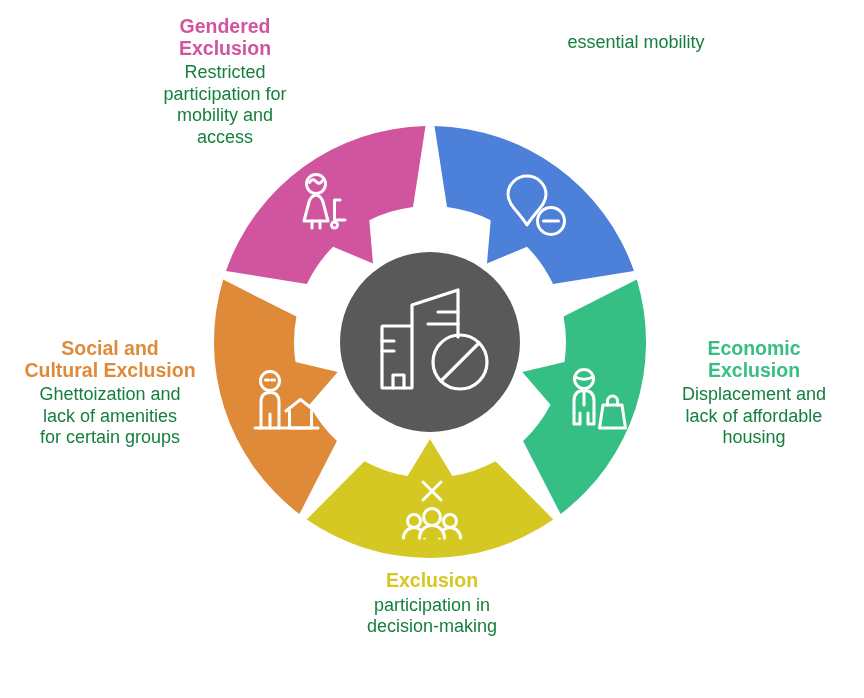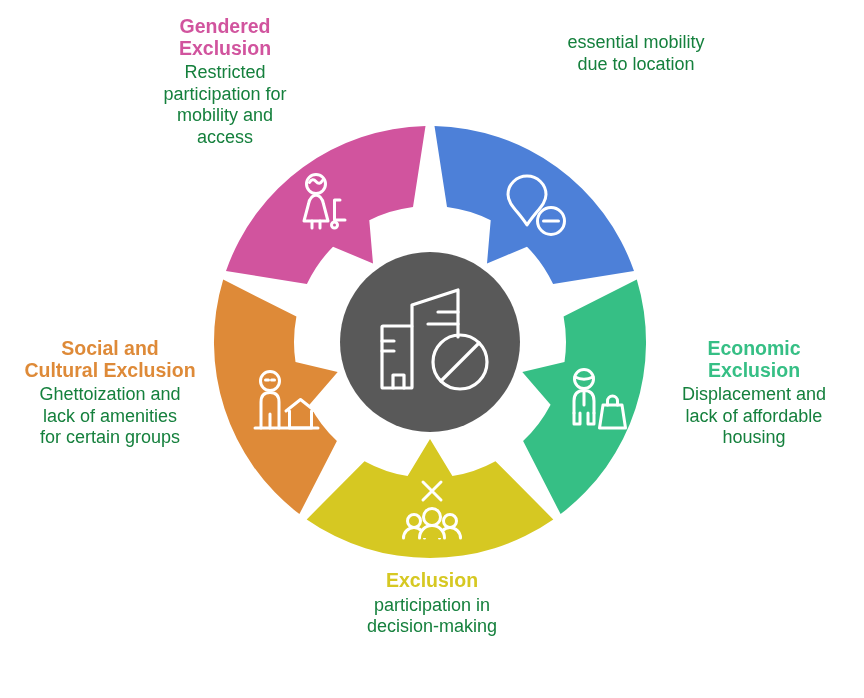--- a/index.html
+++ b/index.html
@@ -95,21 +95,20 @@
       <div>Restricted</div>
       <div>participation for</div>
       <div>mobility and</div>
       <div>access</div>
     </div>
   </div>
 
   <div class="label-block" style="left:521px;top:32px;width:230px">
     <div class="label-body">
       <div>essential mobility</div>
-      <div>due to location</div>
     </div>
   </div>
 
   <div class="label-block" style="left:641px;top:338px;width:226px">
     <div class="label-title" style="color: rgb(54, 191, 133);">
       <div>Economic</div>
       <div>Exclusion</div>
     </div>
     <div class="label-body">
       <div>Displacement and</div>

